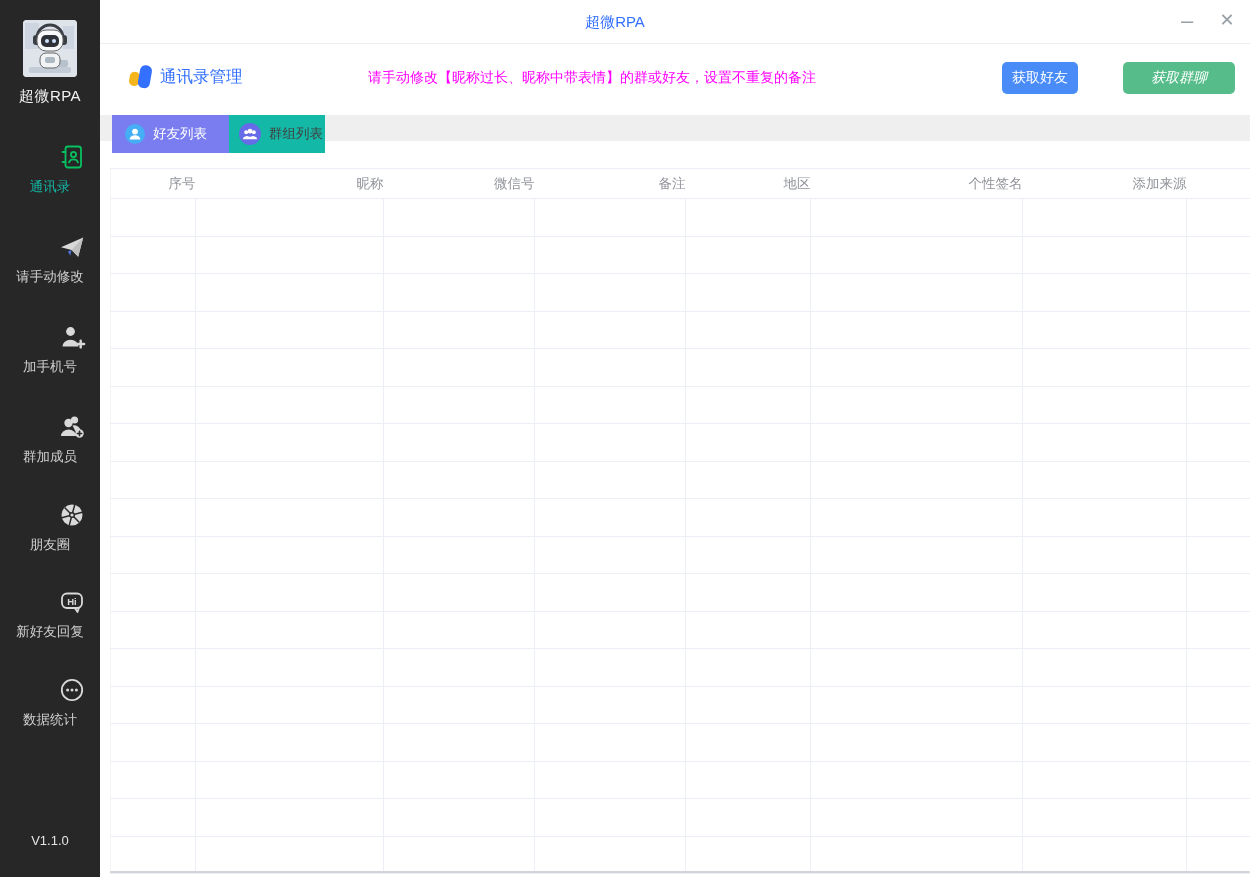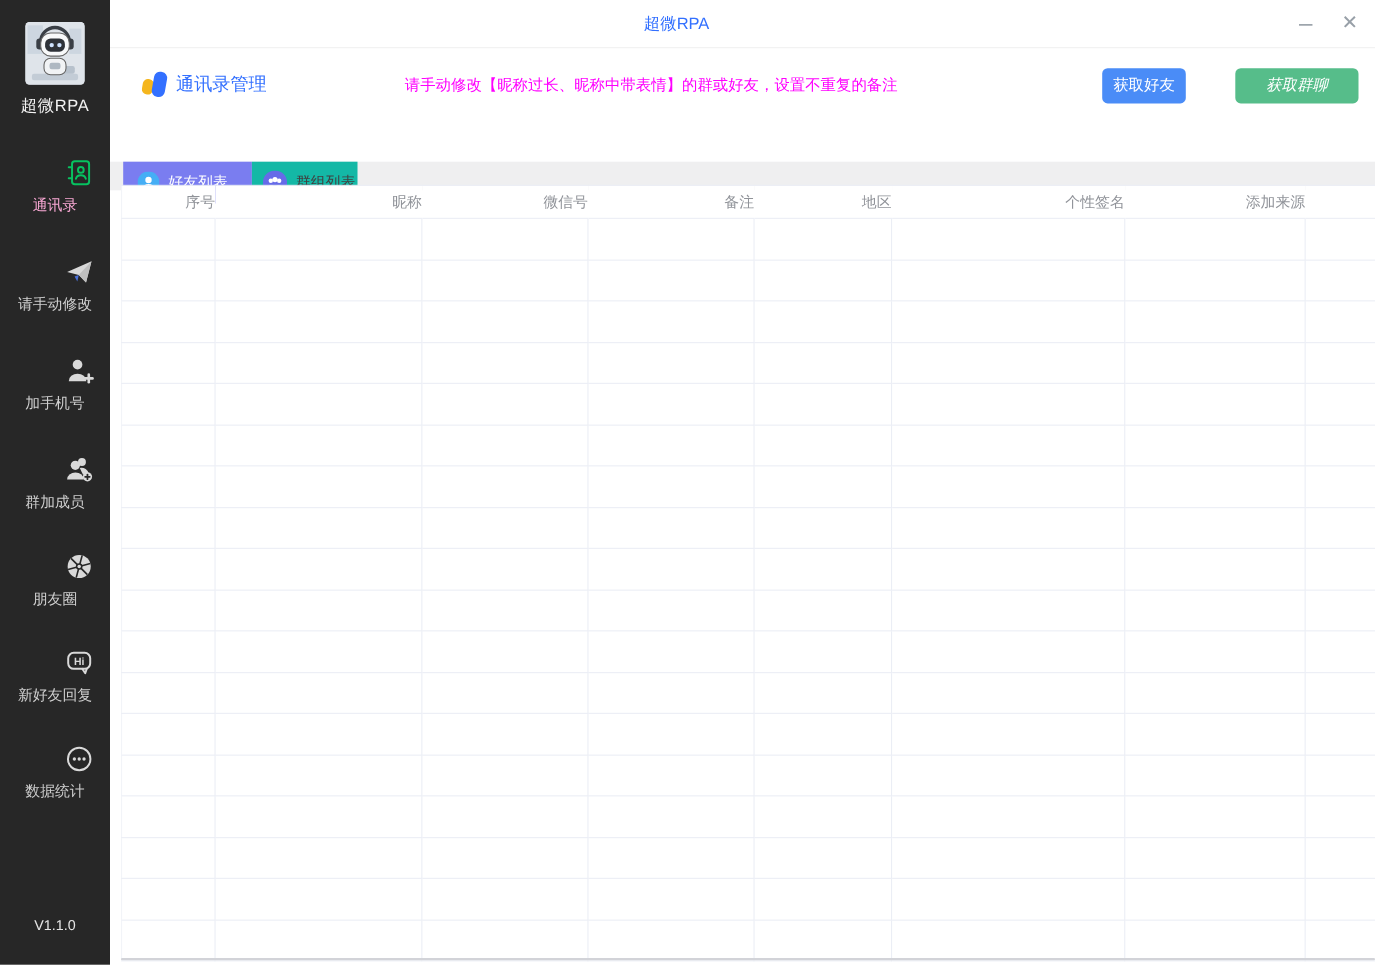--- a/index.html
+++ b/index.html
@@ -6,21 +6,21 @@
   .app{position:relative;width:1250px;height:888px;background:#fff;overflow:hidden;
        font-family:"Liberation Sans",sans-serif;-webkit-font-smoothing:antialiased;}
 
   
   .sidebar{position:absolute;left:0;top:0;width:100px;height:877px;background:#272727;}
   .logo{position:absolute;left:23px;top:20px;width:54px;height:57px;border-radius:4px;overflow:hidden;background:#dfe4ea;}
   .brand{position:absolute;left:0;top:87px;width:100%;text-align:center;color:#f2f2f2;font-size:15px;letter-spacing:.5px;}
   .nav-item{position:absolute;left:0;width:100%;text-align:center;color:#cfcfcf;cursor:pointer;}
   .nav-item .nav-ico{display:block;height:30px;margin-bottom:5px;padding-left:43px;}
   .nav-item .nav-label{font-size:13.5px;display:block;}
-  .nav-item.active{color:#f9a8d4;}
+  .nav-item.active{color:#14b8a6;}
   .version{position:absolute;left:0;top:833px;width:100%;text-align:center;color:#e5e5e5;font-size:13px;}
 
   
   .titlebar{position:absolute;left:100px;top:0;width:1150px;height:43px;background:#fff;border-bottom:1px solid #ededed;}
   .win-title{position:absolute;left:515px;top:0;transform:translateX(-50%);line-height:43px;color:#3370ff;font-size:15px;white-space:nowrap;}
   .win-btn{position:absolute;top:0;width:30px;height:43px;line-height:41px;text-align:center;color:#98a0a8;cursor:pointer;}
   .win-min{left:1072px;font-size:22px;}
   .win-close{left:1112px;font-size:18px;}
 
   
@@ -29,21 +29,21 @@
   .page-header{position:absolute;left:0;top:0;width:1150px;height:66px;}
   .ph-icon{position:absolute;left:26px;top:17px;width:30px;height:30px;}
   .ph-title{position:absolute;left:60px;top:22px;font-size:16.5px;color:#3370ff;}
   .notice{position:absolute;left:268px;top:25px;font-size:14px;color:#ff00ff;white-space:nowrap;}
   .btn{position:absolute;top:18px;height:32px;border:none;border-radius:5px;color:#fff;font-size:14px;
        font-family:"Liberation Sans",sans-serif;cursor:pointer;}
   .btn-blue{left:902px;width:76px;background:#4a8cf7;}
   .btn-green{left:1023px;width:112px;background:#56bd8a;font-style:italic;}
 
   
-  .tabbar{position:absolute;left:0;top:71px;width:1150px;height:26px;background:#efeff0;margin-top:32px;}
+  .tabbar{position:absolute;left:0;top:71px;width:1150px;height:26px;background:#efeff0;}
   .tab{position:absolute;top:0;height:38px;display:flex;align-items:center;cursor:pointer;box-sizing:border-box;}
   .tab-friends{left:12px;width:117px;background:#7a7df0;color:#fff;padding-left:13px;}
   .tab-groups{left:129px;width:96px;background:#14b8a6;color:#404040;padding-left:10px;}
   .tab .tab-ico{margin-right:8px;display:inline-flex;}
   .tab .tab-label{font-size:13.5px;white-space:nowrap;}
 
   
   .table-wrap{position:absolute;left:10px;top:124px;width:1140px;}
   table.grid{border-collapse:collapse;table-layout:fixed;width:1140px;border-left:1px solid #f2f4f8;}
   table.grid thead th{height:29px;border-top:1px solid #ebeef5;border-bottom:1px solid #ebeef5;

